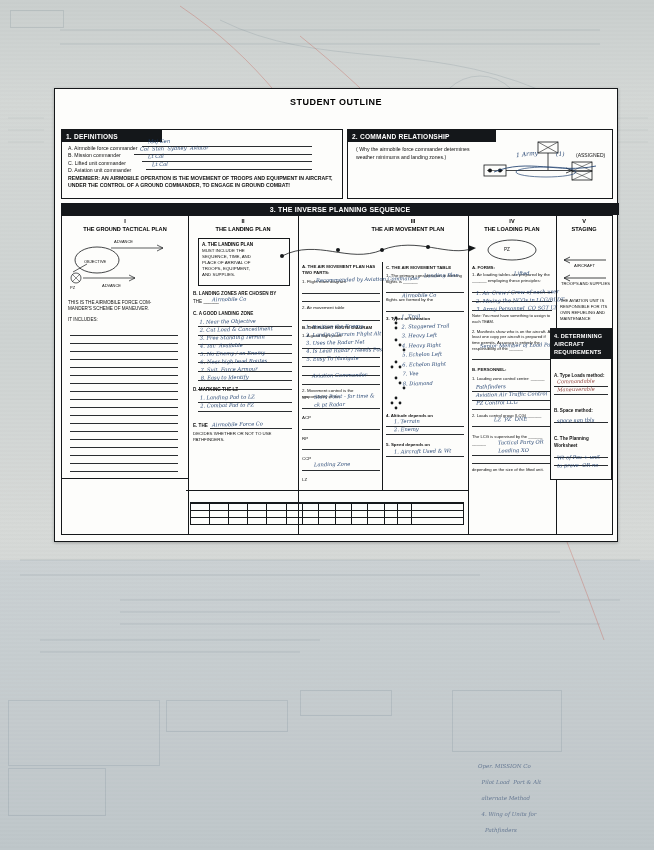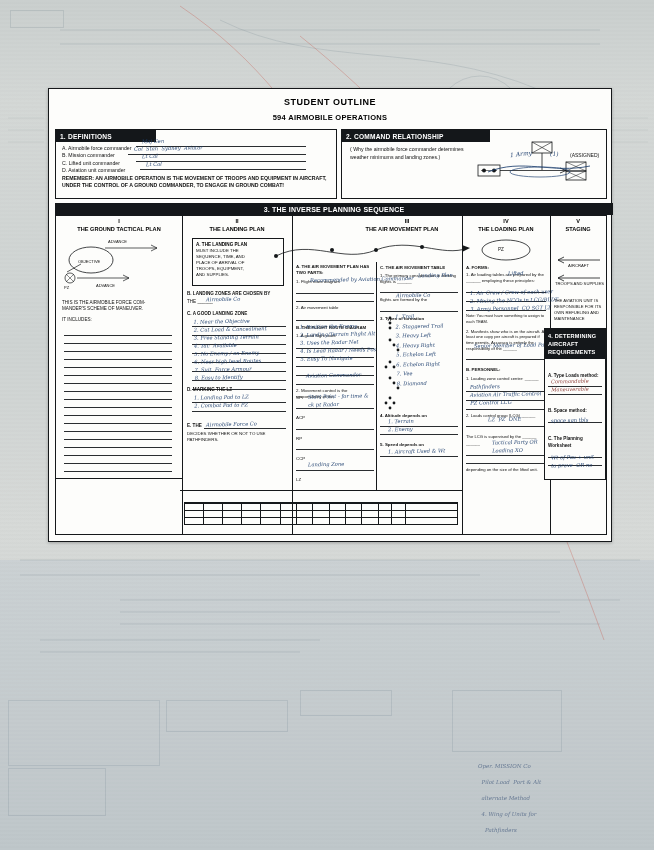--- a/index.html
+++ b/index.html
@@ -24,21 +24,21 @@
   }
   .ghost{
     position:absolute;color:#9aa3a8;font-size:5px;line-height:6px;
     opacity:.55;white-space:pre;font-family:"Liberation Sans",sans-serif;
   }
   .ghostbox{position:absolute;border:1px solid rgba(120,135,145,.45);opacity:.5;}
   .bluetint{position:absolute;background:rgba(120,150,190,.10);}
 
   
   .sheet{
-    position:absolute;left:48px;top:88px;width:562px;height:452px;
+    position:absolute;left:54px;top:88px;width:562px;height:452px;
     background:#fdfdfb;border:1px solid #15181a;
     box-shadow:0 1px 3px rgba(0,0,0,.25);
   }
   .hdr{
     text-align:center;padding-top:8px;
   }
   .hdr .t1{font-size:9px;font-weight:bold;letter-spacing:.5px;}
   .hdr .t2{font-size:7.5px;font-weight:bold;letter-spacing:.3px;margin-top:6px;}
 
   .blk{position:absolute;}
@@ -112,21 +112,20 @@
 <div class="ghost" style="left:478px;top:762px;color:#5b6f8c;font-family:'DejaVu Serif',serif;font-style:italic;font-size:5.5px;line-height:8px;opacity:.9">Oper. MISSION Co
 <br>&nbsp;&nbsp;Pilot Load  Port &amp; Alt
 <br>&nbsp;&nbsp;alternate Method
 <br>&nbsp;&nbsp;4. Wing of Units for
 <br>&nbsp;&nbsp;&nbsp;&nbsp;Pathfinders</div>
 
 <div class="sheet">
 
   <div class="hdr">
     <div class="t1">STUDENT OUTLINE</div>
-    <div class="t2">594 AIRMOBILE OPERATIONS</div>
   </div>
 
   <div class="blk rule" style="left:6px;top:40px;width:280px;height:68px">
     <div class="blkhdr" style="width:92px">
       <span>1.</span>
       <span>DEFINITIONS</span>
     </div>
     <div class="tiny" style="padding:3px 4px 0 6px">
       <div>A. Airmobile force commander</div>
       <div>B. Mission commander</div>

